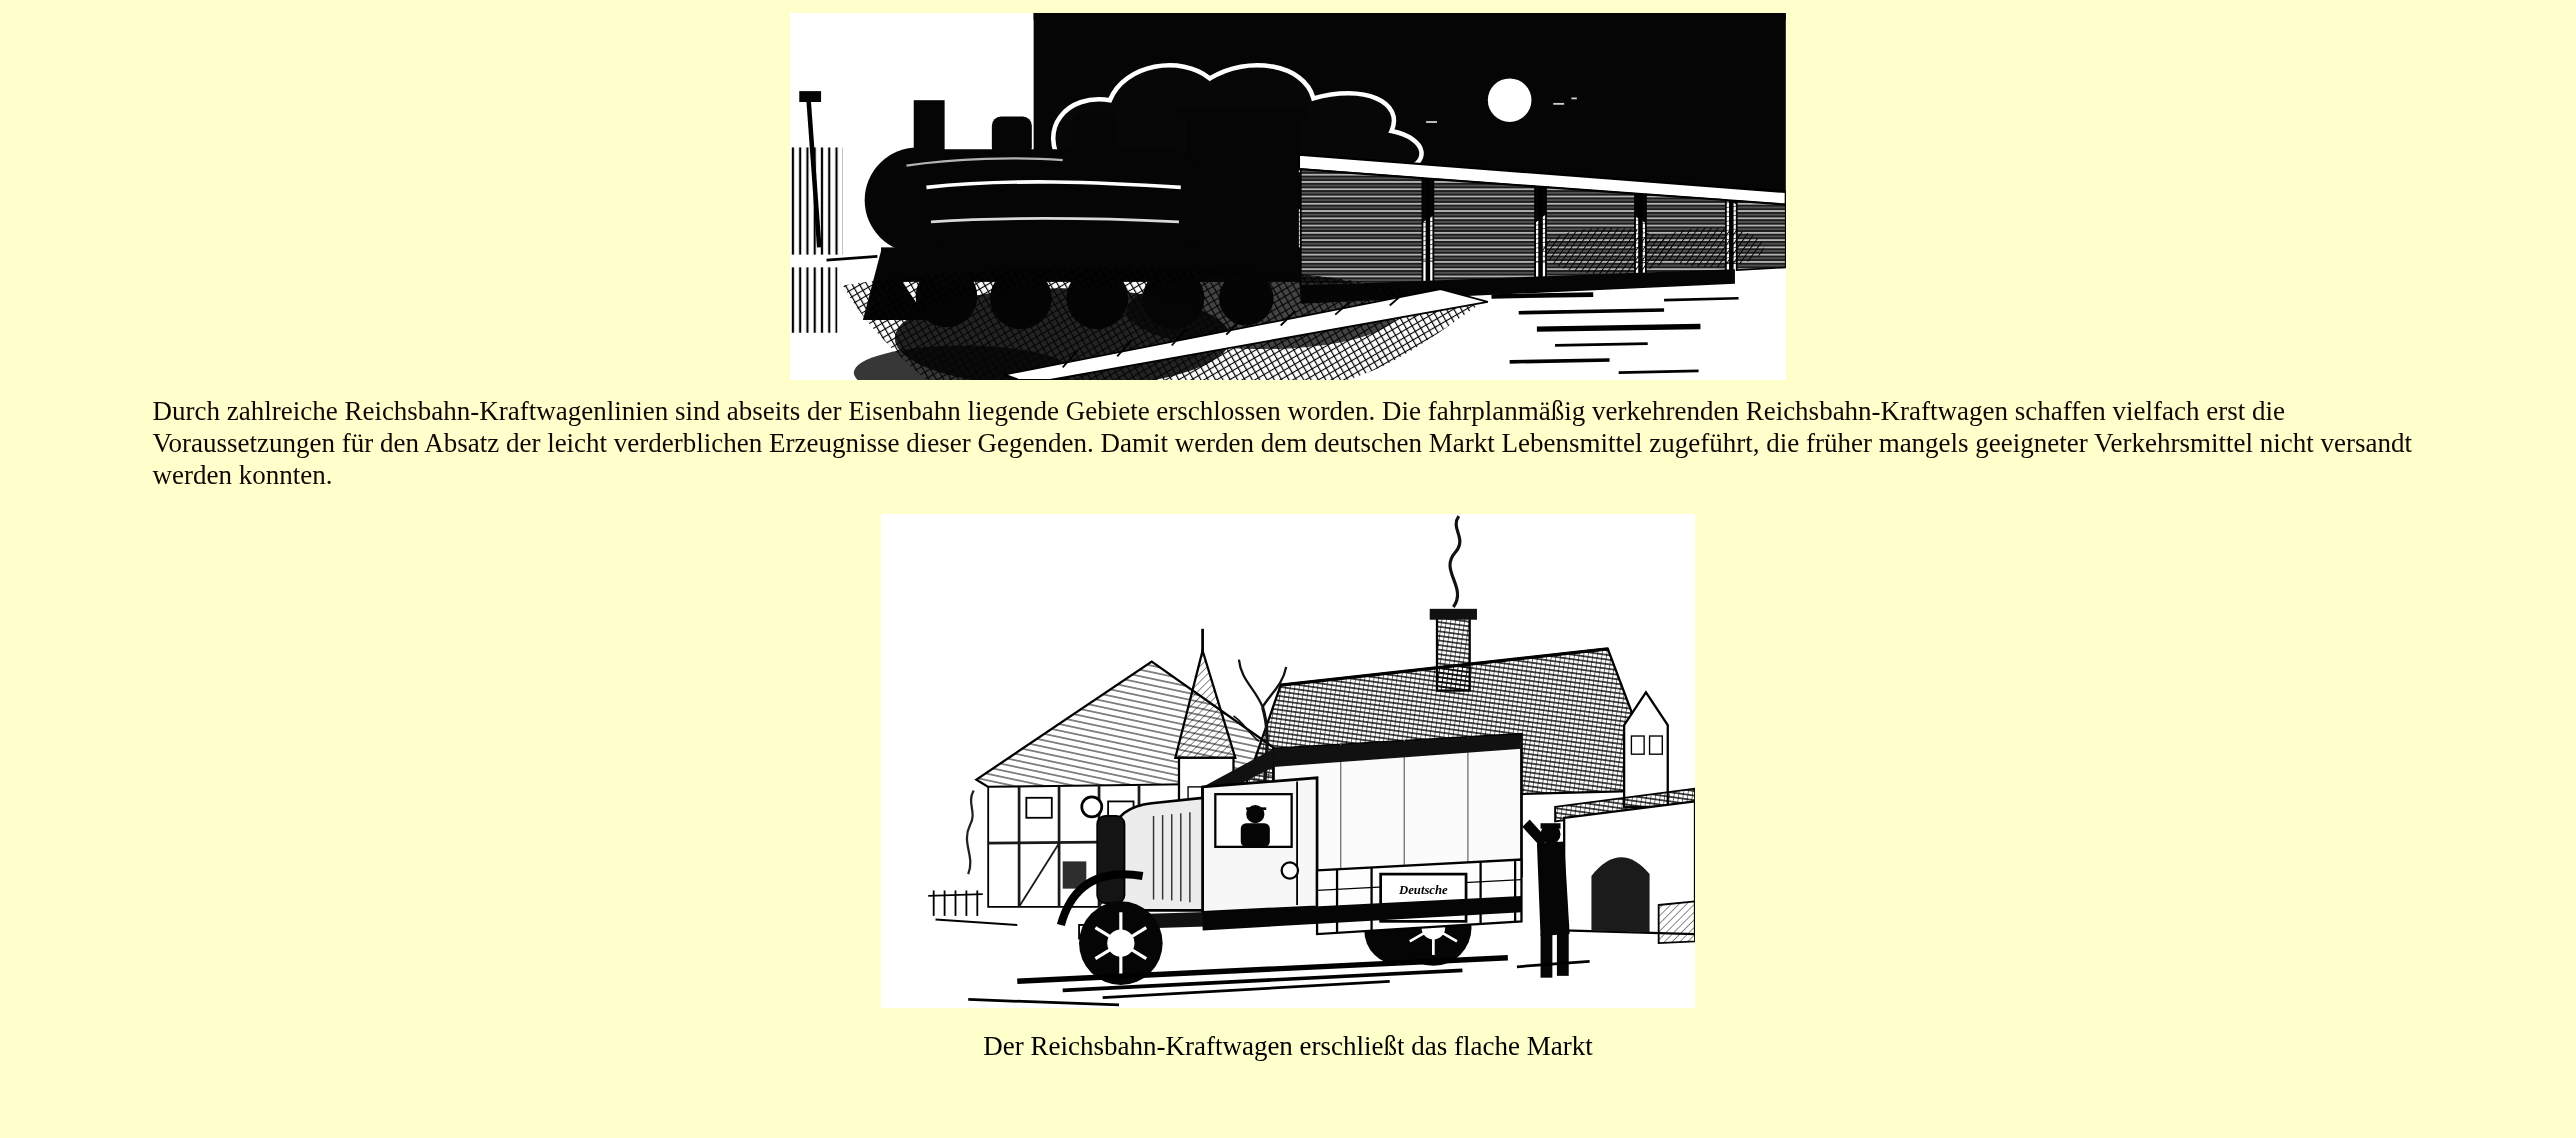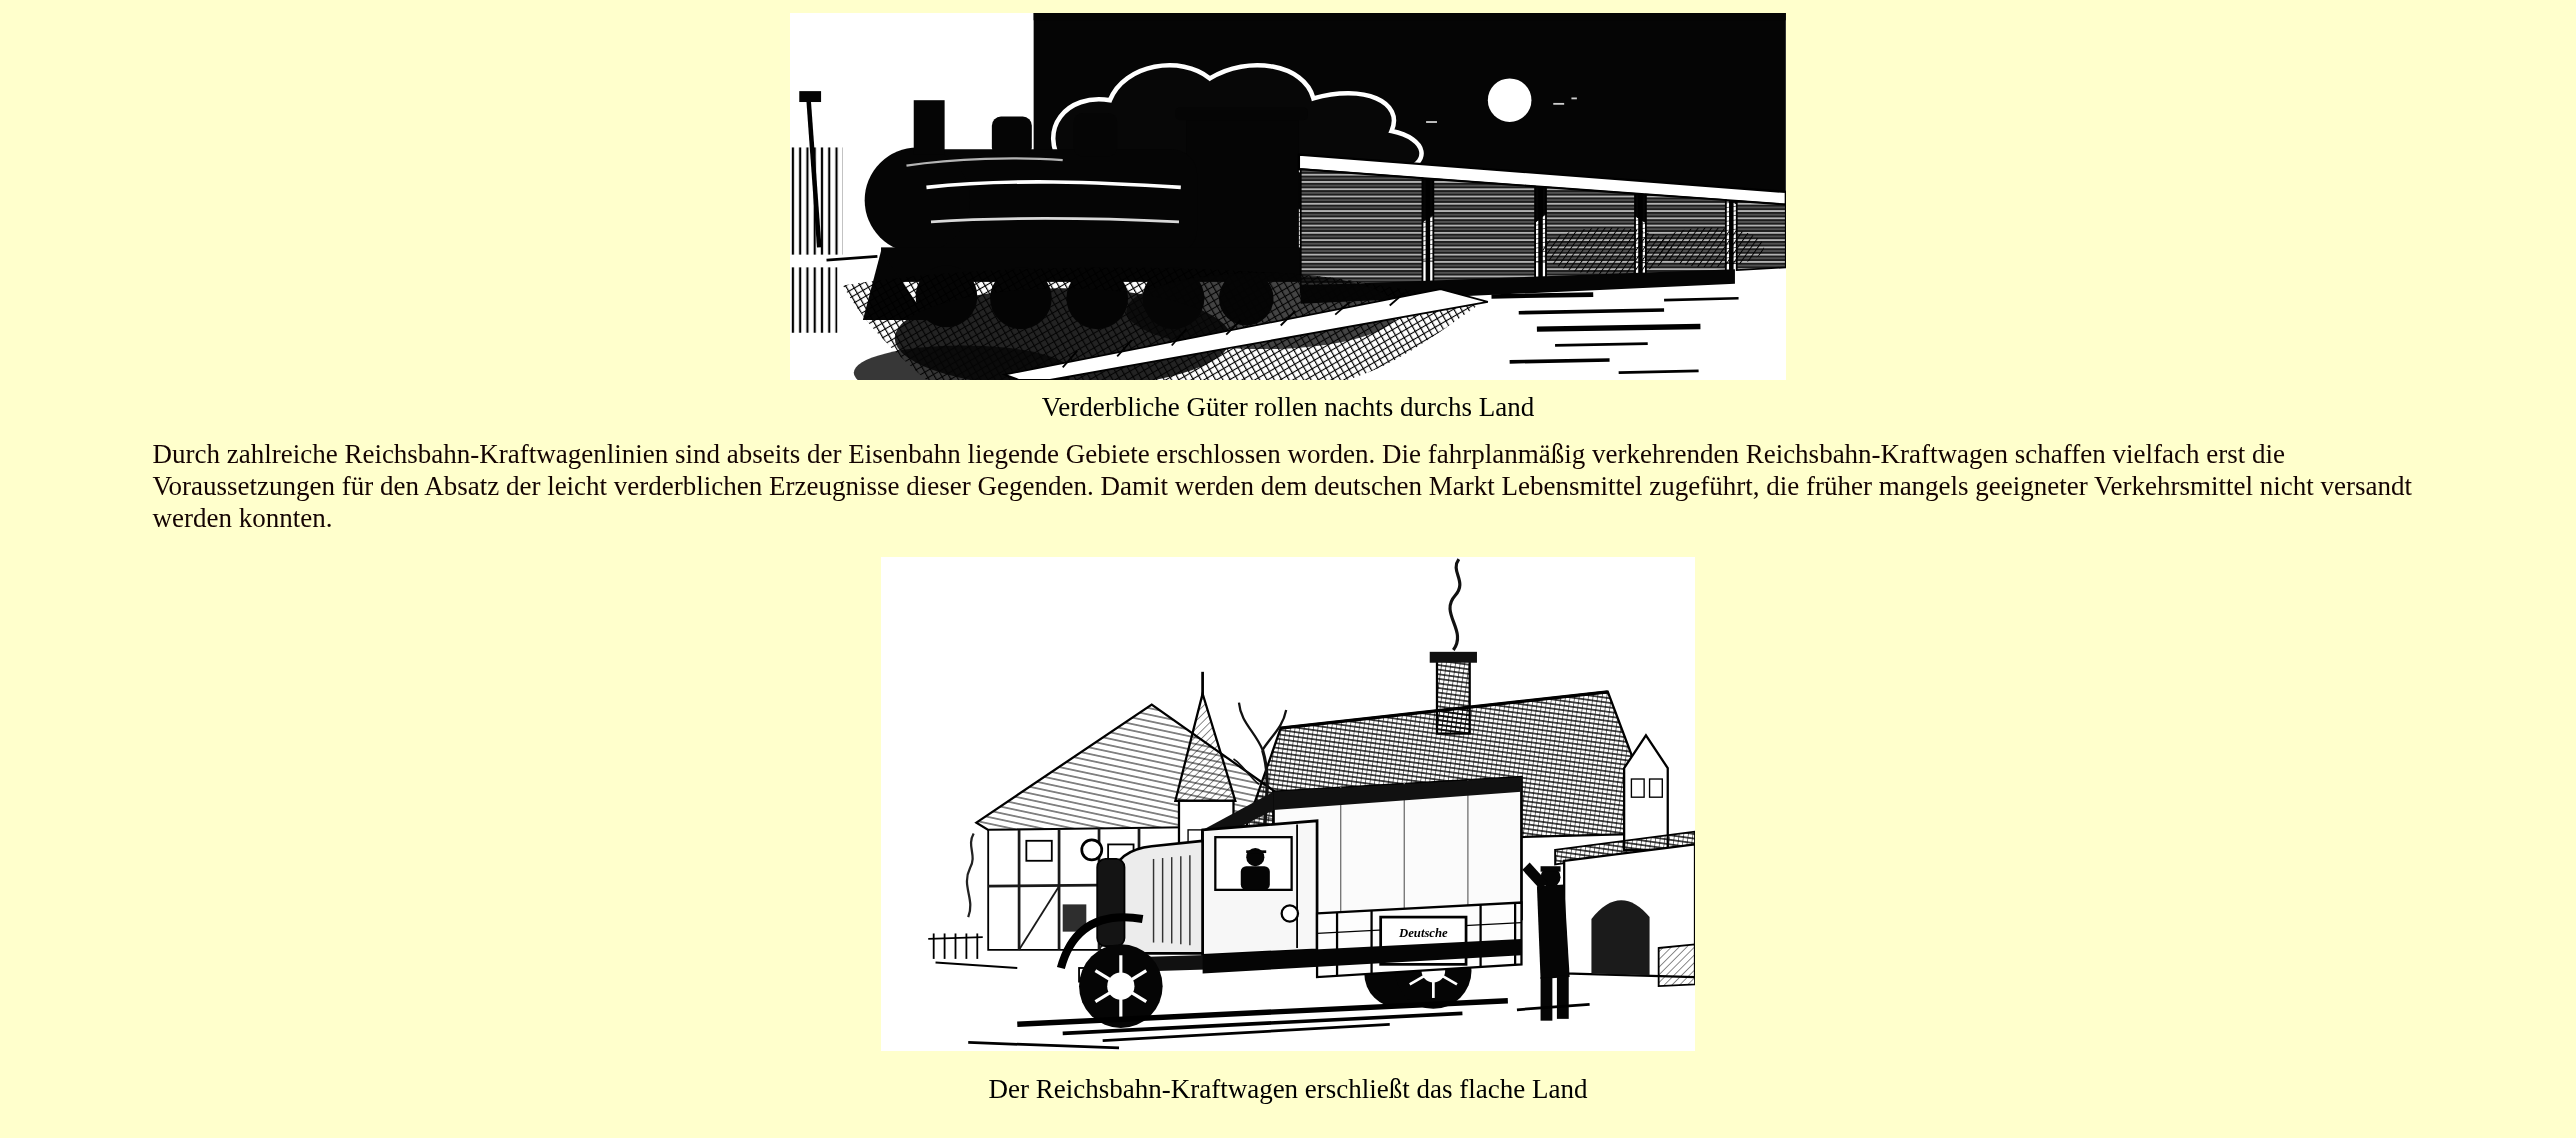--- a/index.html
+++ b/index.html
@@ -141,21 +141,20 @@
           <line x1="772" y1="312" x2="884" y2="310" stroke-width="5"></line>
           <line x1="802" y1="330" x2="962" y2="327" stroke-width="4"></line>
           <line x1="822" y1="348" x2="1002" y2="345" stroke-width="6"></line>
           <line x1="842" y1="366" x2="944" y2="364" stroke-width="3"></line>
           <line x1="792" y1="384" x2="902" y2="382" stroke-width="4"></line>
           <line x1="962" y1="316" x2="1044" y2="314" stroke-width="3"></line>
           <line x1="912" y1="396" x2="1000" y2="394" stroke-width="3"></line>
         </g>
       </g>
     </svg>
-    <figcaption>Verderbliche Güter rollen nachts durchs Land</figcaption>
   </figure>
 
   <p class="body-text">Durch zahlreiche Reichsbahn-Kraftwagenlinien sind abseits der Eisenbahn liegende Gebiete erschlossen worden. Die fahrplanmäßig verkehrenden Reichsbahn-Kraftwagen schaffen vielfach erst die Voraussetzungen für den Absatz der leicht verderblichen Erzeugnisse dieser Gegenden. Damit werden dem deutschen Markt Lebensmittel zugeführt, die früher mangels geeigneter Verkehrsmittel nicht versandt werden konnten.</p>
 
   <figure class="fig-truck">
     <svg class="illo" viewBox="0 0 896 543" xmlns="http://www.w3.org/2000/svg">
       <defs>
         <pattern id="k-roof1" width="7" height="7" patternUnits="userSpaceOnUse" patternTransform="rotate(12)">
           <line x1="0" y1="3" x2="7" y2="3" stroke="#000" stroke-width="1"></line>
         </pattern>
@@ -319,17 +318,17 @@
 
       <g stroke="#000">
         <line x1="150" y1="514" x2="690" y2="488" stroke-width="6"></line>
         <line x1="200" y1="524" x2="640" y2="502" stroke-width="4"></line>
         <line x1="244" y1="532" x2="560" y2="514" stroke-width="3"></line>
         <line x1="96" y1="534" x2="262" y2="540" stroke-width="3"></line>
         <line x1="60" y1="446" x2="150" y2="452" stroke-width="2"></line>
         <line x1="700" y1="498" x2="780" y2="492" stroke-width="3"></line>
       </g>
     </svg>
-    <figcaption>Der Reichsbahn-Kraftwagen erschließt das flache Land</figcaption>
+    <figcaption>Der Reichsbahn-Kraftwagen erschließt das flache Markt</figcaption>
   </figure>
 
 </div>
 
 
 </body></html>

